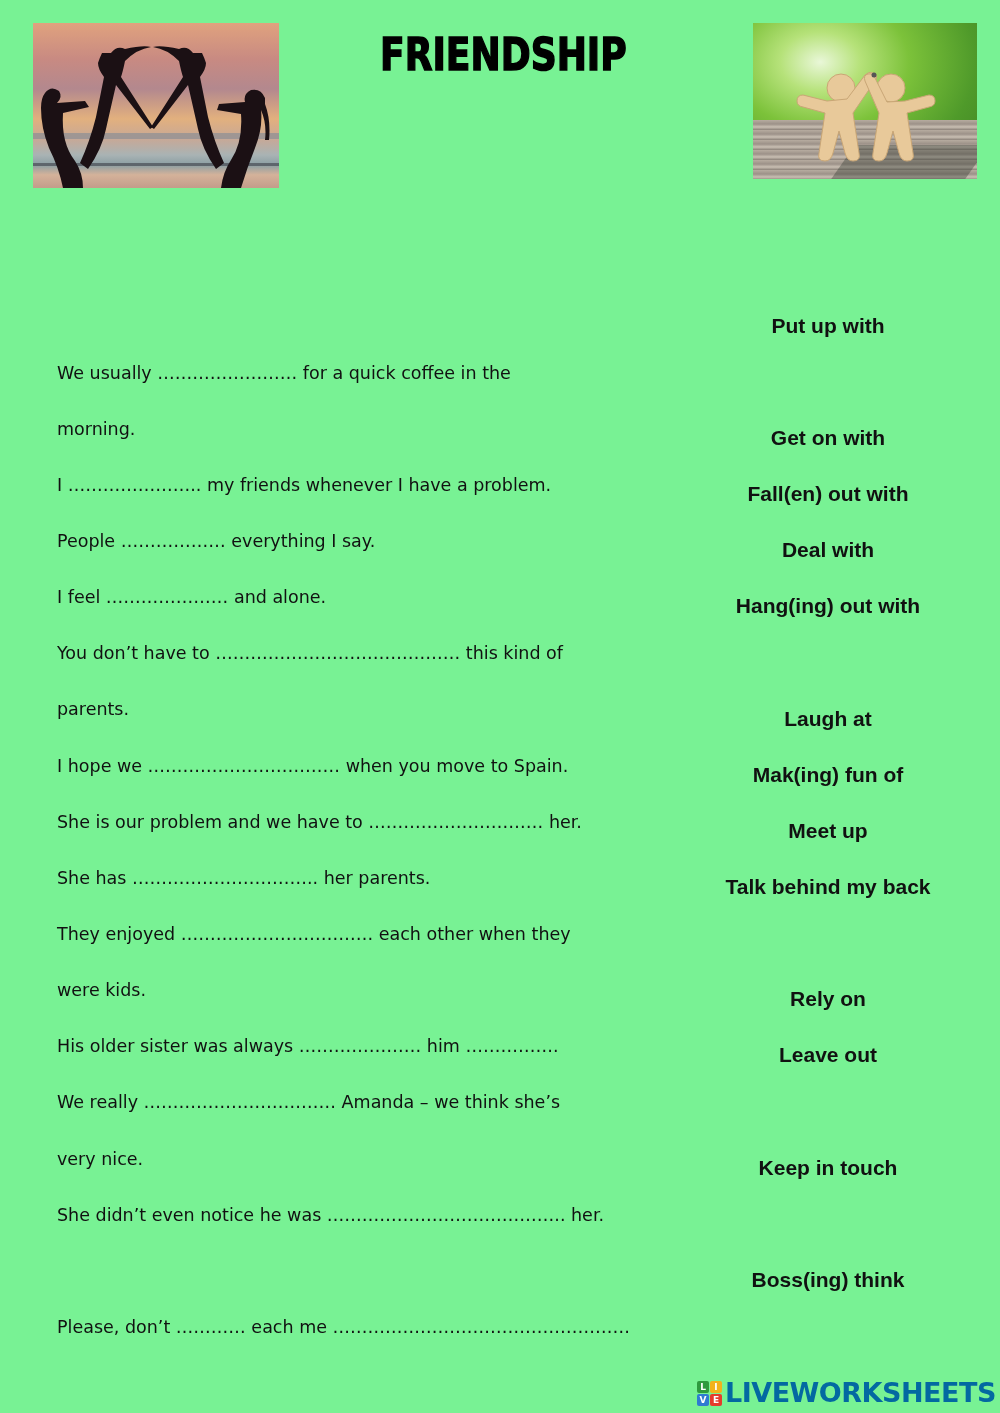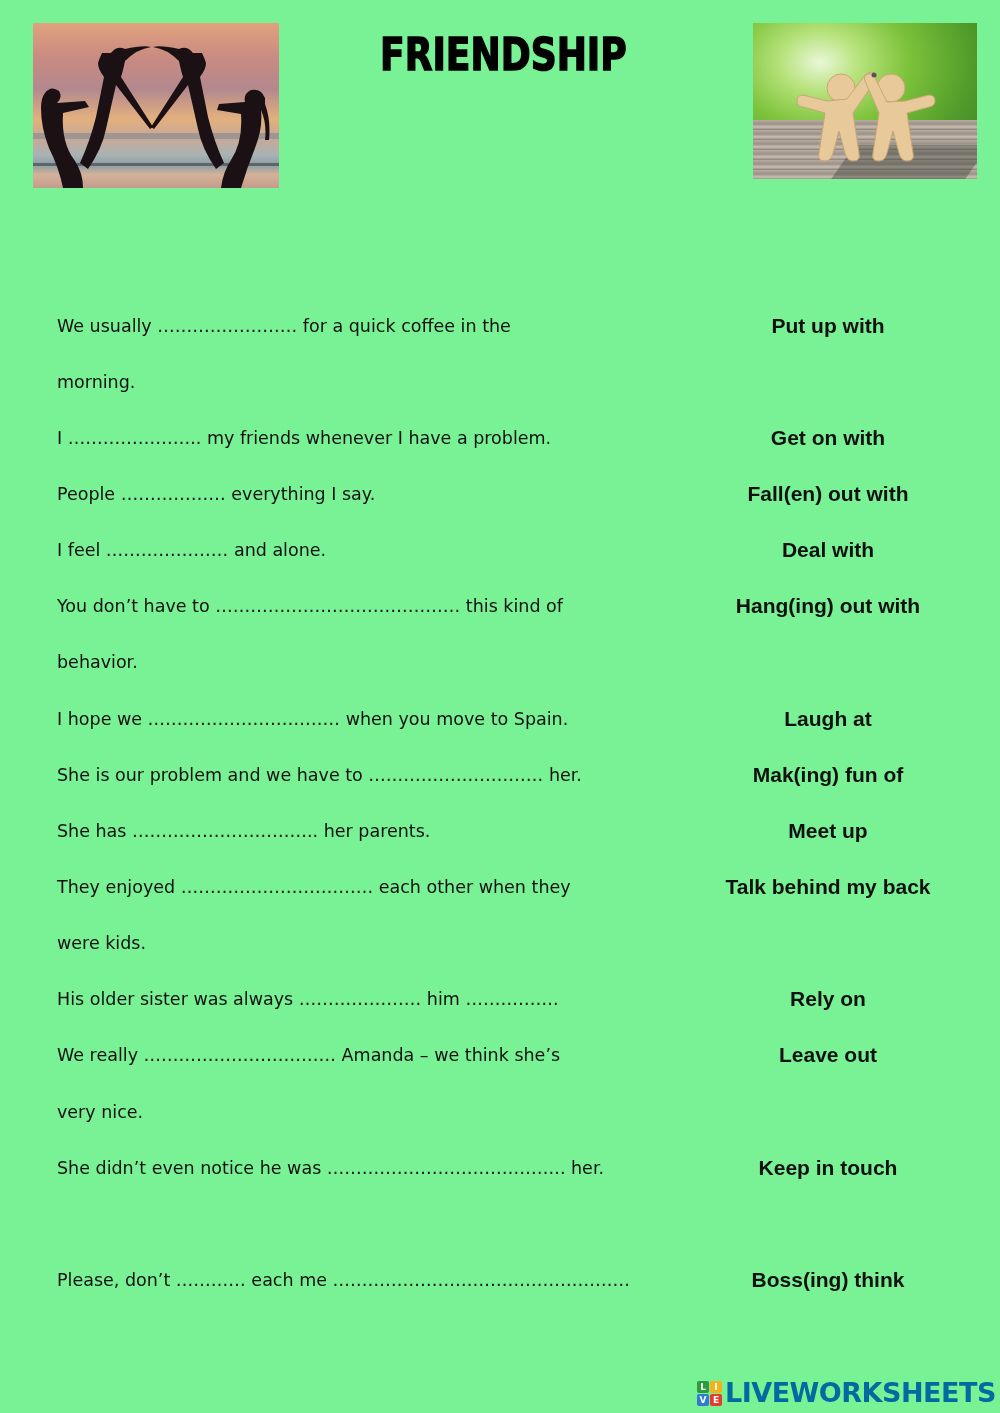--- a/index.html
+++ b/index.html
@@ -53,20 +53,21 @@
       font-style: italic; font-weight: bold; font-size: 17px;
       white-space: nowrap;
     }
 
     
     .line {
       position: absolute; left: 57px;
       font-family: "DejaVu Sans", sans-serif;
       font-size: 17.5px; white-space: nowrap;
       line-height: 24px;
+      margin-top: 47px;
     }
     .phrase {
       position: absolute; left: 708px; width: 240px; text-align: center;
       font-family: Liberation Sans, sans-serif;
       font-weight: bold; font-size: 21px; white-space: nowrap;
       line-height: 24px;
     }
 
     
     .logo {
@@ -129,21 +130,21 @@
   </div>
 
 
   <div>
     <div class="line" style="top:314px">We usually …………………… for a quick coffee in the</div>
     <div class="line" style="top:370px">morning.</div>
     <div class="line" style="top:426px">I ………………….. my friends whenever I have a problem.</div>
     <div class="line" style="top:482px">People ……………… everything I say.</div>
     <div class="line" style="top:538px">I feel ………………… and alone.</div>
     <div class="line" style="top:594px">You don’t have to …………………………………… this kind of</div>
-    <div class="line" style="top:650px">behavior.</div>
+    <div class="line" style="top:650px">parents.</div>
     <div class="line" style="top:707px">I hope we …………………………… when you move to Spain.</div>
     <div class="line" style="top:763px">She is our problem and we have to ………………………… her.</div>
     <div class="line" style="top:819px">She has ………………………….. her parents.</div>
     <div class="line" style="top:875px">They enjoyed …………………………… each other when they</div>
     <div class="line" style="top:931px">were kids.</div>
     <div class="line" style="top:987px">His older sister was always ………………… him …………….</div>
     <div class="line" style="top:1043px">We really …………………………… Amanda – we think she’s</div>
     <div class="line" style="top:1100px">very nice.</div>
     <div class="line" style="top:1156px">She didn’t even notice he was ………………………………….. her.</div>
     <div class="line" style="top:1268px">Please, don’t ………… each me ……………………………………………</div>

